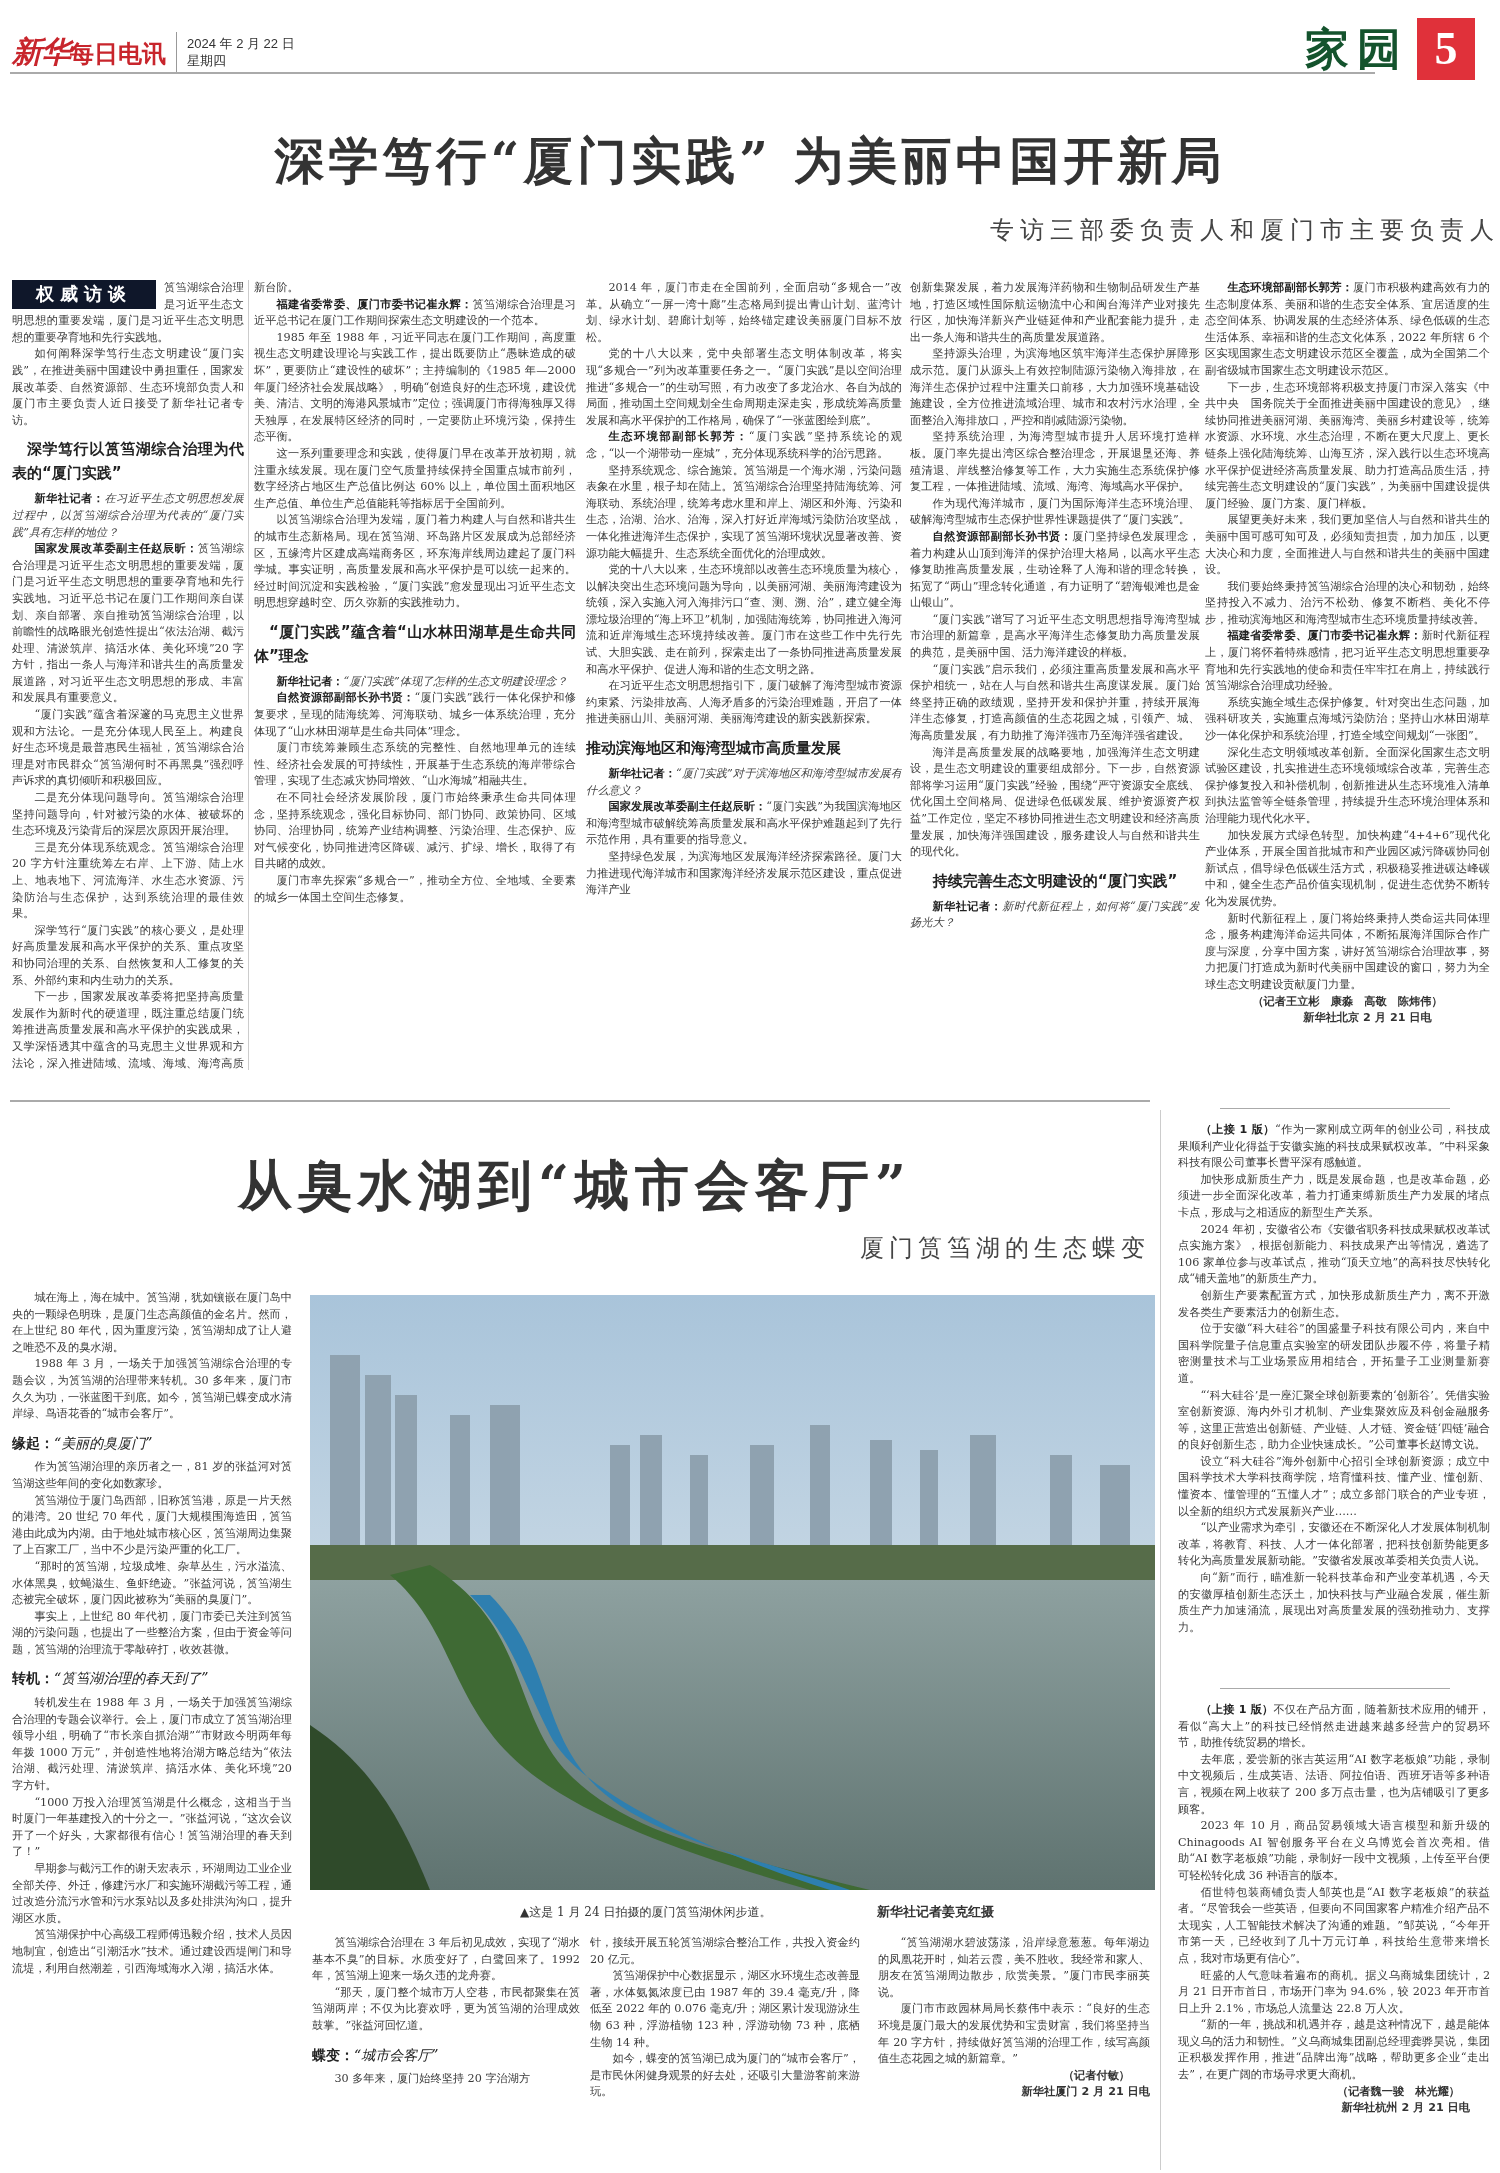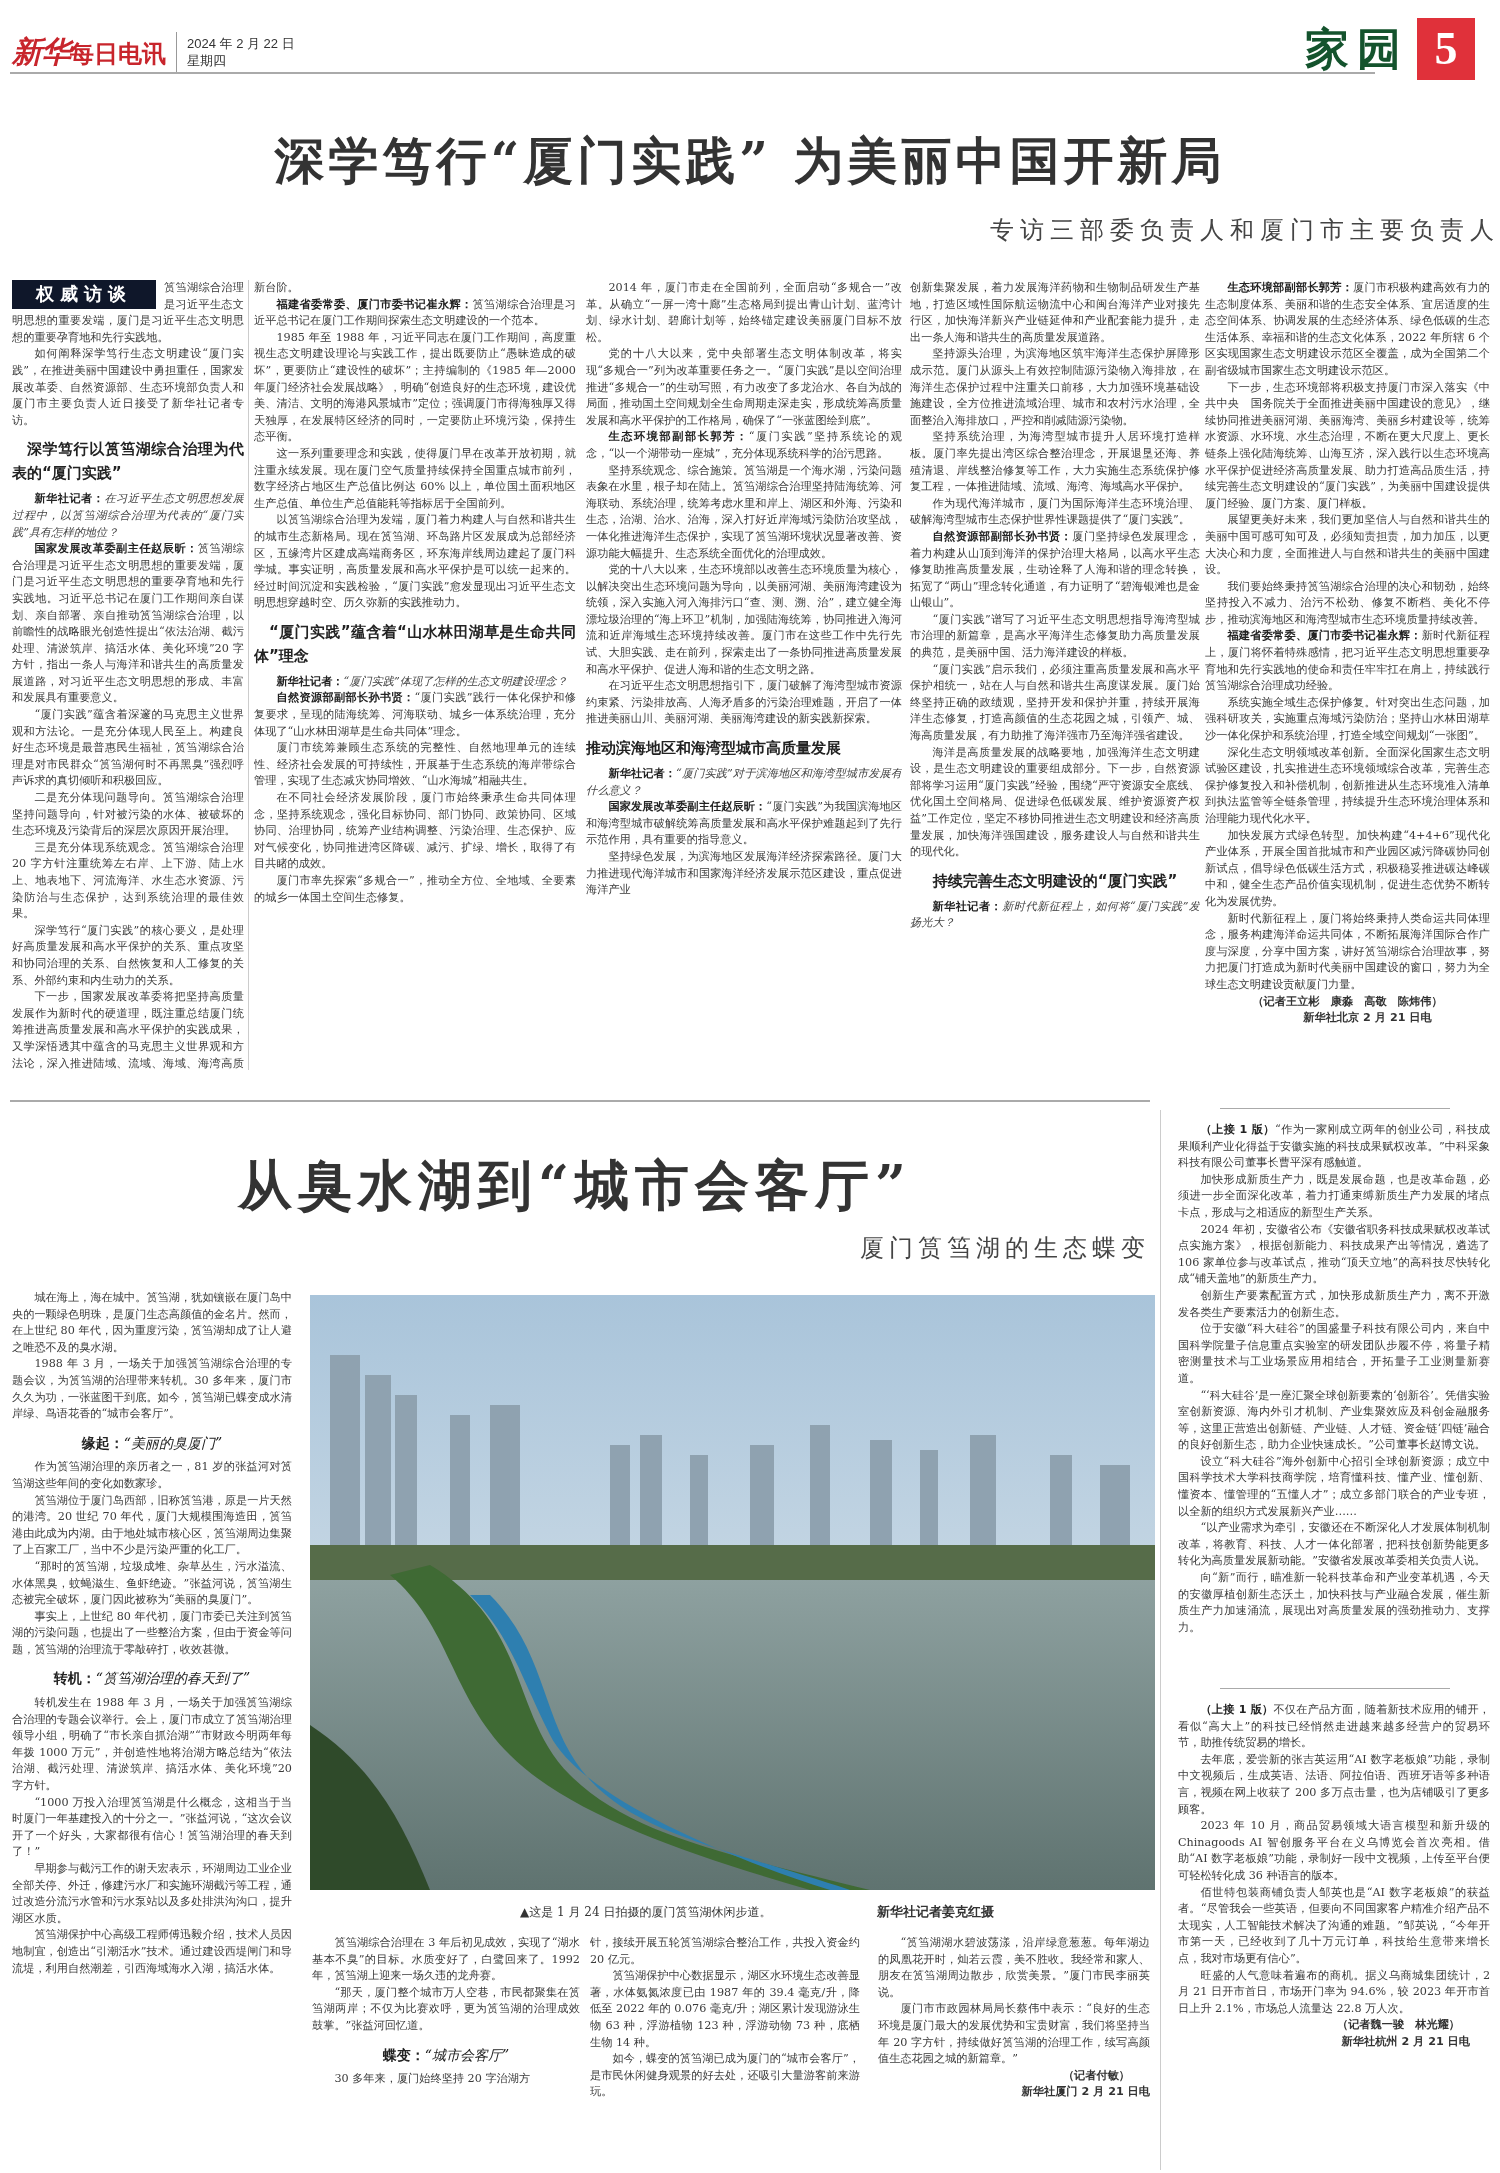--- a/index.html
+++ b/index.html
@@ -18,21 +18,21 @@
 .h1a{top:128px;font-size:50px;letter-spacing:4px}
 .sub{font-family:"DejaVu Sans",sans-serif;color:#444;text-align:right;left:0;width:1500px}
 .sub1{top:214px;font-size:24px;letter-spacing:6px}
 .col{font-size:11.2px;line-height:16.6px;text-align:justify;color:#3a3a3a;overflow:hidden}
 .col p{text-indent:2em}
 .col p.noind{text-indent:0}
 .col b{font-family:"DejaVu Sans",sans-serif;font-weight:bold;color:#222}
 .col i.q{font-style:italic;color:#444}
 .col h3{font-family:"DejaVu Sans",sans-serif;font-size:15px;line-height:24px;font-weight:bold;color:#222;margin:8px 0 6px;text-indent:1em}
 .col h3.c{text-align:center;text-indent:0}
-.col h4{font-family:"DejaVu Sans",sans-serif;font-size:14px;font-weight:bold;text-align:center;margin:12px 0 8px;color:#222}
+.col h4{font-family:"DejaVu Sans",sans-serif;font-size:14px;font-weight:bold;margin:12px 0 8px;color:#222}
 .col .sig{text-align:right;text-indent:0;font-family:"DejaVu Sans",sans-serif;font-weight:bold;color:#333}
 .badge{display:inline-block;background:#0f172a;color:#fff;font-family:"DejaVu Sans",sans-serif;font-weight:bold;font-size:18px;letter-spacing:6px;padding:6px 24px;float:left;margin:0 8px 4px 0;text-indent:0}
 .vsep{width:1px;background:#ccc}
 .hsep{height:2px;background:#aaa}
 .h1b{top:1150px;font-size:54px;letter-spacing:6px}
 .sub2{top:1232px;font-size:24px;letter-spacing:5px}
 .photo{left:310px;top:1295px;width:845px;height:595px;overflow:hidden;background:linear-gradient(180deg,#b8cfe0 0%,#d6e3ec 40%,#cfd9dd 55%,#7f8f76 60%,#4f6a3f 66%,#6b8a88 70%,#8fa3a6 100%)}
 .caption{font-family:"DejaVu Serif",serif;font-size:12px;color:#333}
 .credit{font-family:"DejaVu Sans",sans-serif;font-size:13px;font-weight:bold;color:#333}
 </style>
@@ -217,15 +217,16 @@
   <p>向“新”而行，瞄准新一轮科技革命和产业变革机遇，今天的安徽厚植创新生态沃土，加快科技与产业融合发展，催生新质生产力加速涌流，展现出对高质量发展的强劲推动力、支撑力。</p>
 </div>
 <div class="abs hsep" style="left:1220px;top:1688px;width:230px;height:1px"></div>
 
 <div class="abs col" style="left:1178px;top:1702px;width:312px;height:468px">
   <p><b>（上接 1 版）</b><span>不仅在产品方面，随着新技术应用的铺开，看似“高大上”的科技已经悄然走进越来越多经营户的贸易环节，助推传统贸易的增长。</span></p>
   <p>去年底，爱尝新的张吉英运用“AI 数字老板娘”功能，录制中文视频后，生成英语、法语、阿拉伯语、西班牙语等多种语言，视频在网上收获了 200 多万点击量，也为店铺吸引了更多顾客。</p>
   <p>2023 年 10 月，商品贸易领域大语言模型和新升级的 Chinagoods AI 智创服务平台在义乌博览会首次亮相。借助“AI 数字老板娘”功能，录制好一段中文视频，上传至平台便可轻松转化成 36 种语言的版本。</p>
   <p>佰世特包装商铺负责人邹英也是“AI 数字老板娘”的获益者。“尽管我会一些英语，但要向不同国家客户精准介绍产品不太现实，人工智能技术解决了沟通的难题。”邹英说，“今年开市第一天，已经收到了几十万元订单，科技给生意带来增长点，我对市场更有信心”。</p>
   <p>旺盛的人气意味着遍布的商机。据义乌商城集团统计，2 月 21 日开市首日，市场开门率为 94.6%，较 2023 年开市首日上升 2.1%，市场总人流量达 22.8 万人次。</p>
+  <p>“新的一年，挑战和机遇并存，越是这种情况下，越是能体现义乌的活力和韧性。”义乌商城集团副总经理龚骅昊说，集团正积极发挥作用，推进“品牌出海”战略，帮助更多企业“走出去”，在更广阔的市场寻求更大商机。</p>
   <p class="sig" style="padding-right:30px">（记者魏一骏　林光耀）</p>
   <p class="sig" style="padding-right:20px">新华社杭州 2 月 21 日电</p>
 </div>
 
 </body></html>

